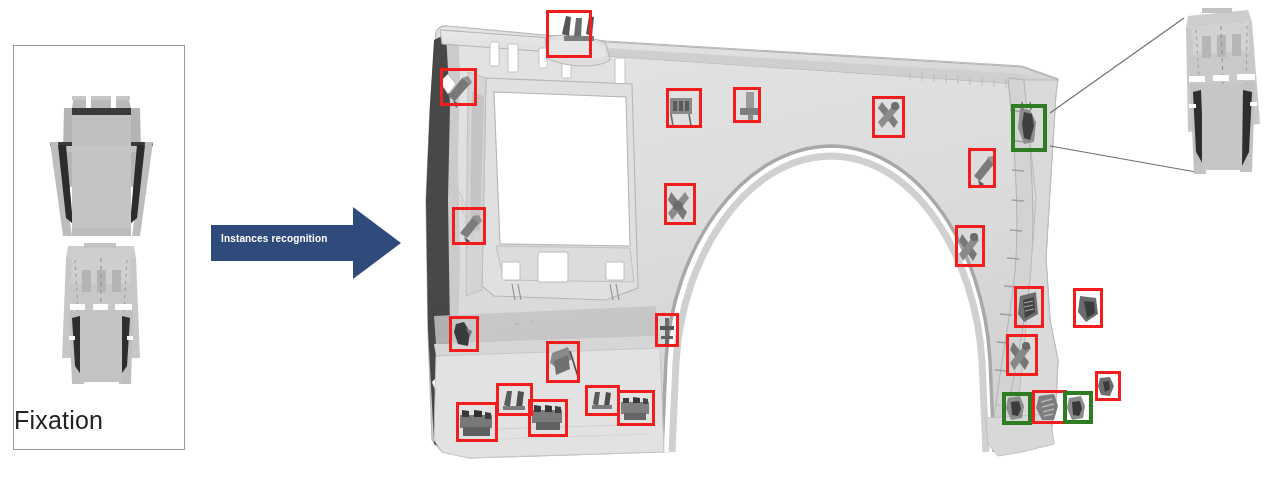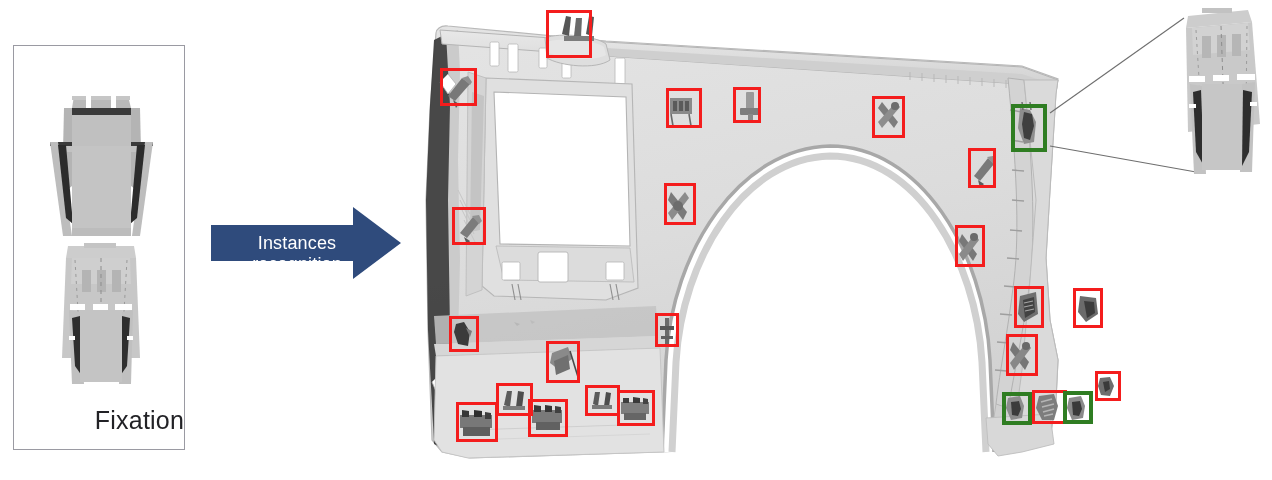--- a/index.html
+++ b/index.html
@@ -39,47 +39,47 @@
     position: absolute;
     left: 0; top: 0;
     width: 100%;
     height: 340px;
   }
   #fixation-caption {
     position: absolute;
     left: 0;
     bottom: 14px;
     width: 100%;
-    text-align: right;
+    text-align: left;
     font-size: 25px;
     color: #222226;
     font-family: "Liberation Sans", sans-serif;
     letter-spacing: 0.2px;
     margin-top: 35px;
   }
 
   
   #arrow-wrap {
     position: absolute;
     left: 205px;
     top: 203px;
     width: 200px;
     height: 80px;
   }
   #arrow-label {
     position: absolute;
     left: 16px;
     top: 30px;
     width: 152px;
-    text-align: center;
     color: #ffffff;
-    font-size: 18px;
+    font-size: 10px;
     font-family: "Liberation Sans", sans-serif;
     letter-spacing: 0.15px;
     pointer-events: none;
+    font-weight: bold;
   }
 
   
   #cad-viewport {
     position: absolute;
     left: 410px;
     top: 0;
     width: 862px;
     height: 480px;
   }

